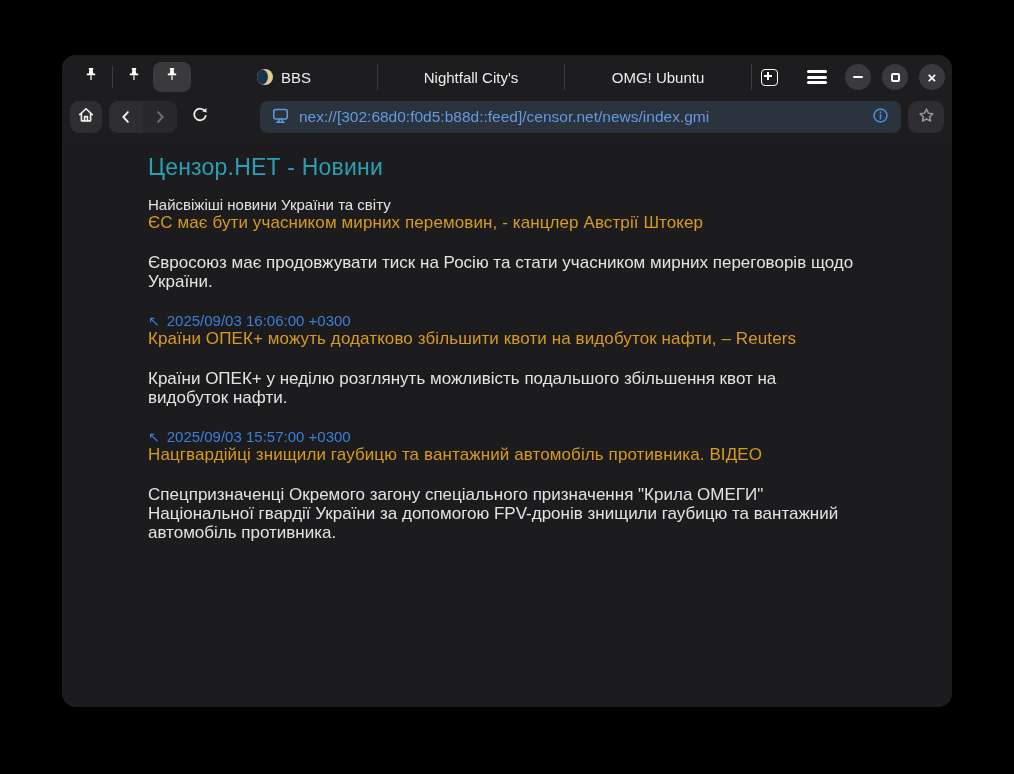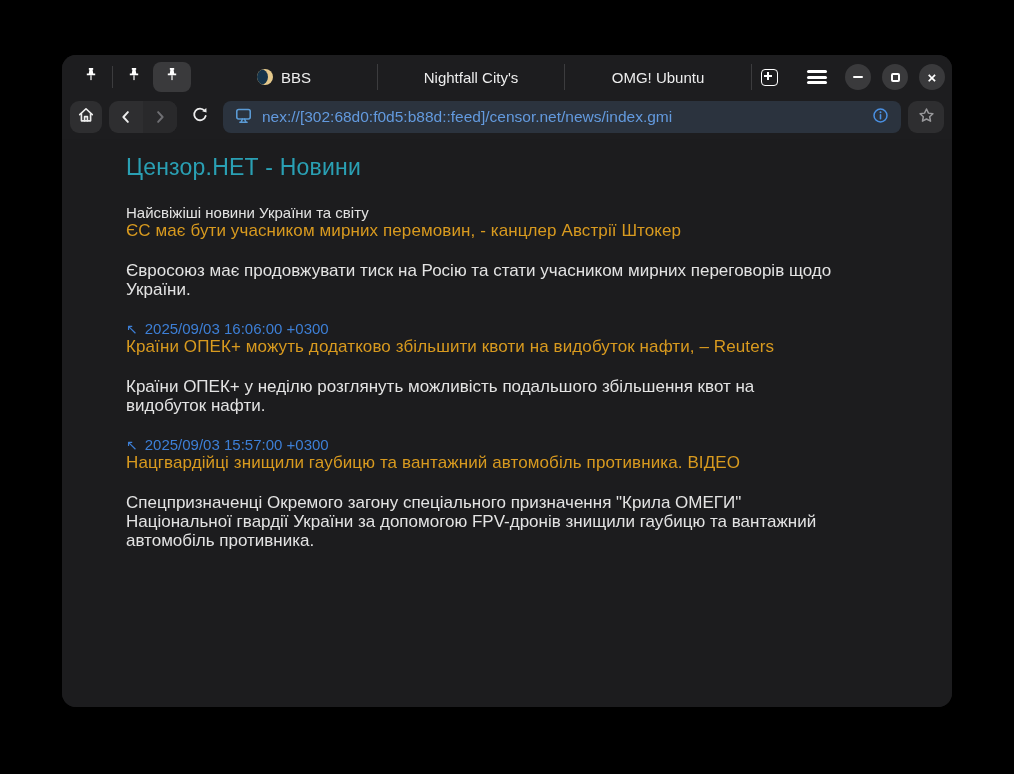--- a/index.html
+++ b/index.html
@@ -34,28 +34,28 @@
   .winctl .maxbox { display:block; width:9px; height:9px; border:2px solid #fff; border-radius:2px; }
   .winctl .xmark { font-size:15px; font-weight:bold; line-height:1; transform:translateY(-0.5px); }
 
   
   .navbar { height:40px; display:flex; align-items:center; gap:7px; padding:0 8px 4px 8px; background:#1d1d1f; flex:none; }
   .sq-btn { width:32px; height:32px; border-radius:9px; background:#2e2e30; display:flex; align-items:center; justify-content:center; cursor:pointer; flex:none; }
   .nav-group { width:68px; height:32px; border-radius:9px; background:#2e2e30; display:flex; overflow:hidden; flex:none; }
   .nav-half { flex:1; display:flex; align-items:center; justify-content:center; cursor:pointer; }
   .nav-half.fwd { background:#29292b; }
   .plain-btn { width:32px; height:32px; display:flex; align-items:center; justify-content:center; cursor:pointer; flex:none; }
-  .urlbar { flex:1; height:32px; background:#2b333e; border-radius:8px; display:flex; align-items:center; gap:9px; padding:0 11px; min-width:0; }
+  .urlbar { flex:1; height:32px; background:#2b333e; border-radius:8px; display:flex; align-items:center; gap:9px; padding:0 11px; min-width:0;margin-left:37px; }
   .url-text { flex:1; font-size:15.5px; color:#639ade; white-space:nowrap; overflow:hidden; }
   .star-btn { width:36px; height:32px; border-radius:9px; background:#2e2e30; display:flex; align-items:center; justify-content:center; cursor:pointer; flex:none; }
 
   
-  .content { flex:1; overflow:hidden; padding:7px 90px 0 64px; background:#1c1c1e; }
+  .content { flex:1; overflow:hidden; padding:7px 90px 0 86px; background:#1c1c1e; }
   .content h1 { font-size:23px; font-weight:500; color:#2aa0b4; margin-top:8px; letter-spacing:0.2px; }
-  .content .sub { font-size:15px; color:#e3e3e3; margin-top:23px; }
+  .content .sub { font-size:15px; color:#e3e3e3; margin-top:15px; }
   .content .time { font-size:19px; font-weight:500; color:#da6b9e; margin-top:24px; margin-bottom:17px; }
   .article h3 { font-size:17px; font-weight:500; color:#d89a1f; letter-spacing:0.1px; }
   .article p { font-size:17px; line-height:19px; color:#e3e3e3; margin-top:20px; max-width:712px; }
   .article a { display:block; font-size:15px; color:#3d7fd6; margin-top:21px; text-decoration:none; cursor:pointer; }
   .article a .arr { font-size:14px; margin-right:7px; }
 </style>
 </head>
 <body>
 
 <div class="stage">

